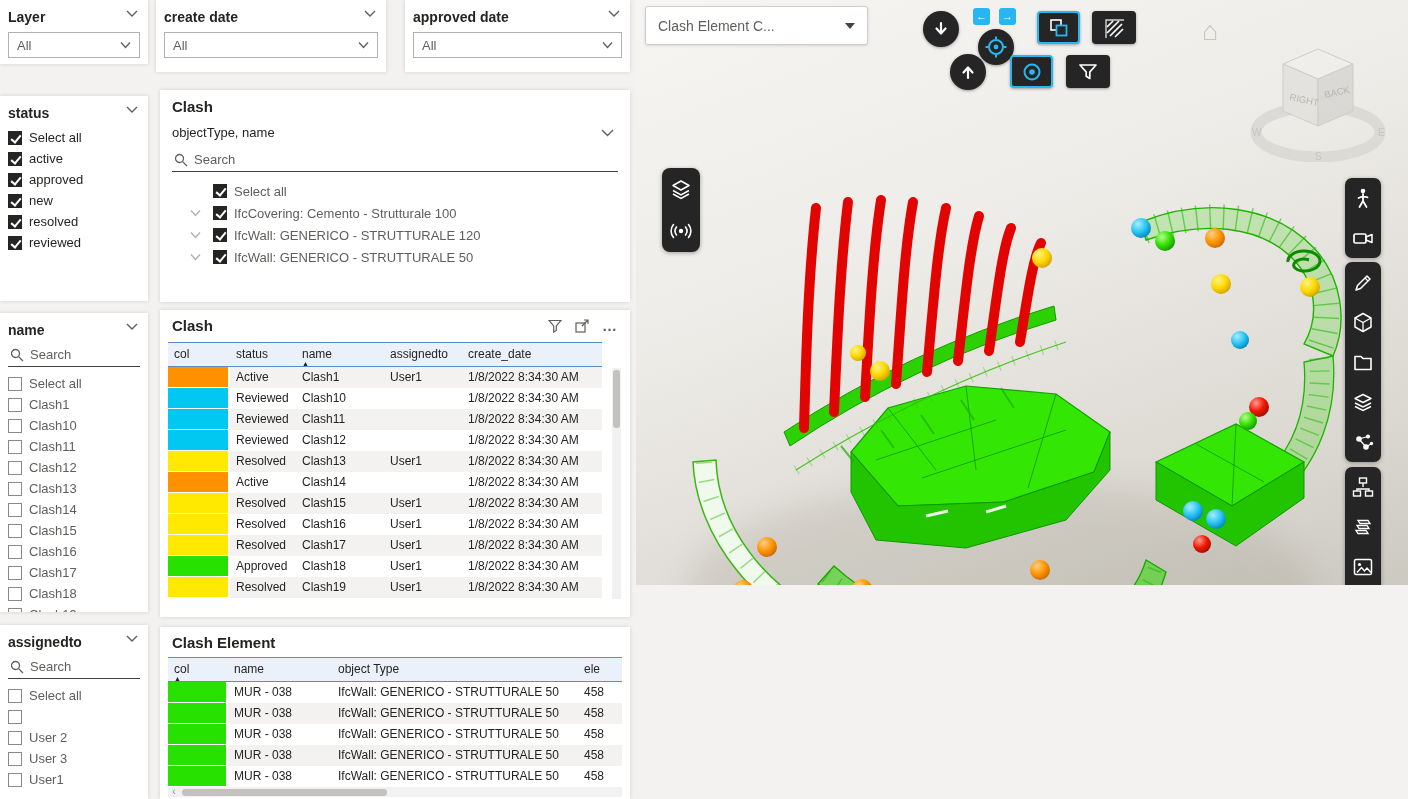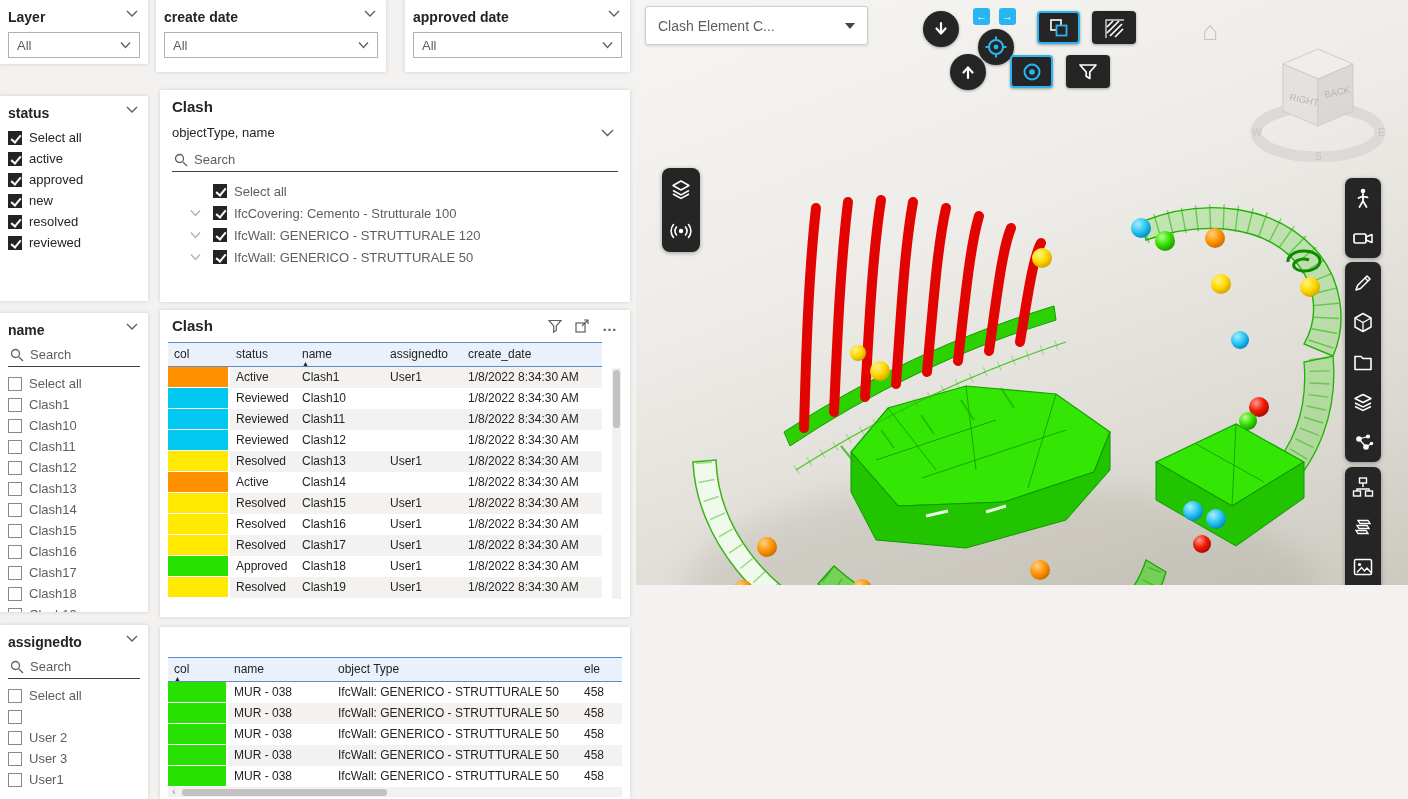--- a/index.html
+++ b/index.html
@@ -346,20 +346,21 @@
         <div class="tr"><div class="td colorcell" style="background: rgb(39, 226, 0);"></div><div class="td">Approved</div><div class="td">Clash18</div><div class="td">User1</div><div class="td num">1/8/2022 8:34:30 AM</div></div>
         <div class="tr"><div class="td colorcell" style="background: rgb(255, 233, 0);"></div><div class="td">Resolved</div><div class="td">Clash19</div><div class="td">User1</div><div class="td num">1/8/2022 8:34:30 AM</div></div>
       </div>
       <div class="vscroll">
           <div class="thumb"></div>
         </div>
     </div>
   </section>
 
   <section class="panel p-element">
+    <div class="table-title">Clash Element</div>
     <div class="pbi-table" style="top:30px">
       <div class="t-grid el">
         <div class="th"><span>col</span><span class="sort">▲</span></div>
         <div class="th"><span>name</span></div>
         <div class="th"><span>object Type</span></div>
         <div class="th"><span>ele</span></div>
 
         <div class="tr"><div class="td colorcell" style="background: rgb(39, 226, 0);"></div><div class="td">MUR - 038</div><div class="td">IfcWall: GENERICO - STRUTTURALE 50</div><div class="td">458</div></div>
         <div class="tr"><div class="td colorcell" style="background: rgb(39, 226, 0);"></div><div class="td">MUR - 038</div><div class="td">IfcWall: GENERICO - STRUTTURALE 50</div><div class="td">458</div></div>
         <div class="tr"><div class="td colorcell" style="background: rgb(39, 226, 0);"></div><div class="td">MUR - 038</div><div class="td">IfcWall: GENERICO - STRUTTURALE 50</div><div class="td">458</div></div>

